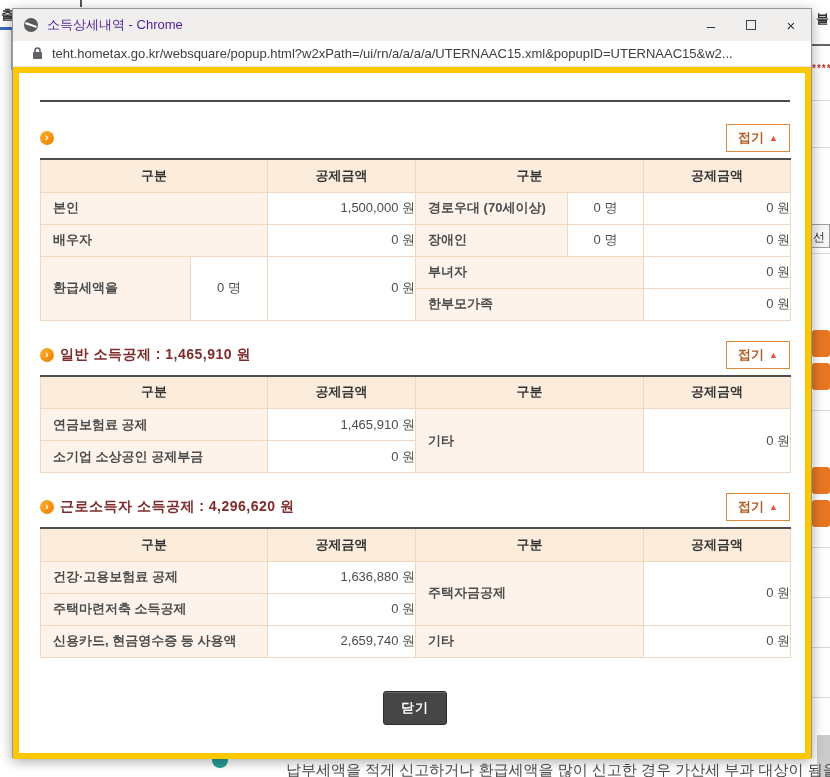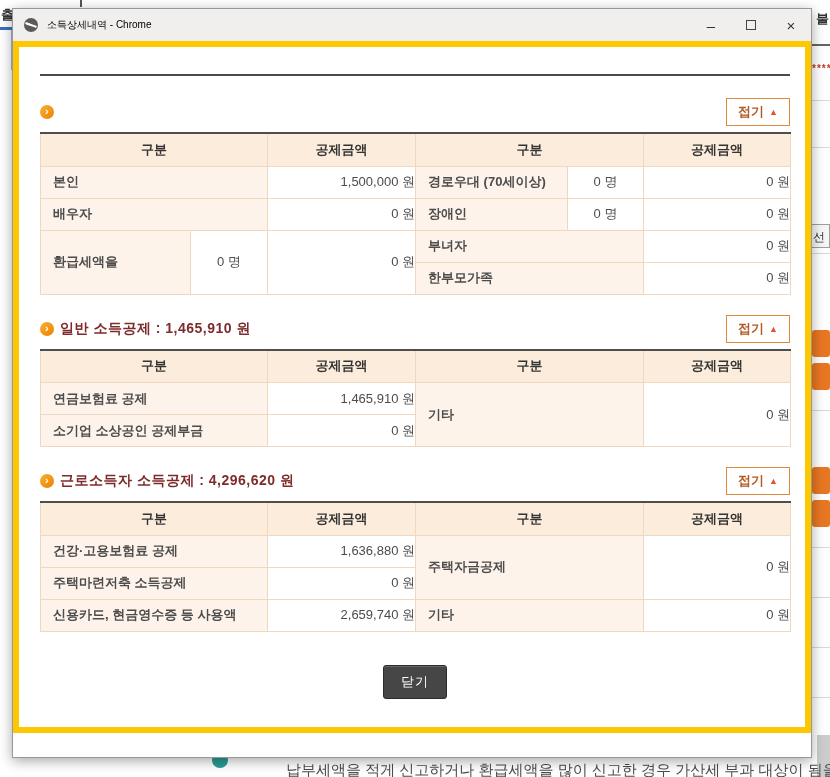--- a/index.html
+++ b/index.html
@@ -21,21 +21,21 @@
   .bg-orange-btn { left:812px; width:18px; height:27px; background:#e87722; border-radius:3px; }
   .bg-gray-block { left:817px; top:735px; width:13px; height:42px; background:#cccccc; }
   .bg-teal-dot { left:212px; top:752px; width:16px; height:16px; border-radius:50%; background:#2a9d97; }
   .bg-notice { left:286px; top:761px; font-size:15px; color:#4c4c4c; white-space:nowrap; }
 
   
   .chrome-window { position:absolute; z-index:2; left:12px; top:8px; width:800px; height:750px;
     background:#fff; border:1px solid #989898; box-shadow:0 3px 12px rgba(0,0,0,.35); }
   .titlebar { height:32px; background:#f0efee; display:flex; align-items:center; padding:0 0 0 10px; }
   .favicon { width:16px; height:16px; margin-right:8px; flex:0 0 auto; }
-  .win-title { font-size:10px; color:#000000; }
+  .win-title { font-size:13px; color:#4c1d95; }
   .win-controls { margin-left:auto; display:flex; align-items:center; height:100%; }
   .win-btn { width:40px; height:100%; display:flex; align-items:center; justify-content:center;
     font-size:15px; color:#333; cursor:pointer; }
   .max-glyph { width:10px; height:10px; border:1px solid #444; display:inline-block; }
   .urlbar { height:26px; background:#fff; border-bottom:1px solid #e3e3e3; display:flex; align-items:center; padding:0 10px; }
   .lock-icon { width:11px; height:13px; margin:0 9px 0 9px; flex:0 0 auto; }
   .url-text { font-size:13px; color:#3c4043; white-space:nowrap; overflow:hidden; }
 
   
   .popup-body { height:692px; border:6px solid #fdc800; background:#fff; overflow:hidden; }
@@ -57,21 +57,21 @@
 
   table.deduct { border-collapse:collapse; width:750px; table-layout:fixed;
     border:1px solid #e9cdb1; border-top:2px solid #4e4e4e; }
   table.deduct th, table.deduct td { border:1px solid #f0d8c0; font-size:13px; height:32px;margin-top:23px; }
   table.deduct th { background:#fcecdb; font-weight:bold; color:#333; height:33px; text-align:center; }
   td.lbl { background:#fdf3ea; text-align:left; padding-left:12px; font-weight:bold; color:#4c4c4c; }
   td.cnt { background:#fff; text-align:center; color:#4c4c4c; }
   td.val { background:#fff; text-align:right; padding-right:0; color:#4c4c4c; }
 
   .close-wrap { text-align:center; margin-top:33px; }
-  .close-btn { background:#464646; color:#fff; font-size:13px; font-weight:normal; padding:7px 17px;
+  .close-btn { background:#464646; color:#fff; font-size:13px; font-weight:bold; padding:7px 17px;
     border:1px solid #2b2b2b; border-radius:3px; cursor:pointer; box-shadow:inset 0 1px 0 rgba(255,255,255,.18);
     font-family:inherit; letter-spacing:1px; }
 </style>
 </head>
 <body>
 
 <div class="screen">
 
   <span class="bg bg-tab-left">출</span>
   <div class="bg bg-blue-bar"></div>
@@ -107,20 +107,27 @@
       <span class="win-title">소득상세내역 - Chrome</span>
       <div class="win-controls">
         <div class="win-btn">–</div>
         <div class="win-btn">
             <span class="max-glyph"></span>
           </div>
         <div class="win-btn">×</div>
       </div>
     </div>
 
+    <div class="urlbar">
+      <svg class="lock-icon" viewBox="0 0 11 13">
+        <rect x="1" y="5" width="9" height="7" rx="1" fill="#5f6368"></rect>
+        <path d="M3 5 V3.5 a2.5 2.5 0 0 1 5 0 V5" stroke="#5f6368" stroke-width="1.6" fill="none"></path>
+      </svg>
+      <span class="url-text">teht.hometax.go.kr/websquare/popup.html?w2xPath=/ui/rn/a/a/a/a/UTERNAAC15.xml&amp;popupID=UTERNAAC15&amp;w2...</span>
+    </div>
 
     <div class="popup-body">
       <div class="popup-inner">
 
         <div class="title-rule"></div>
 
         <div class="section">
           <div class="section-head">
             <div class="section-title">
               <span class="bullet">›</span>

